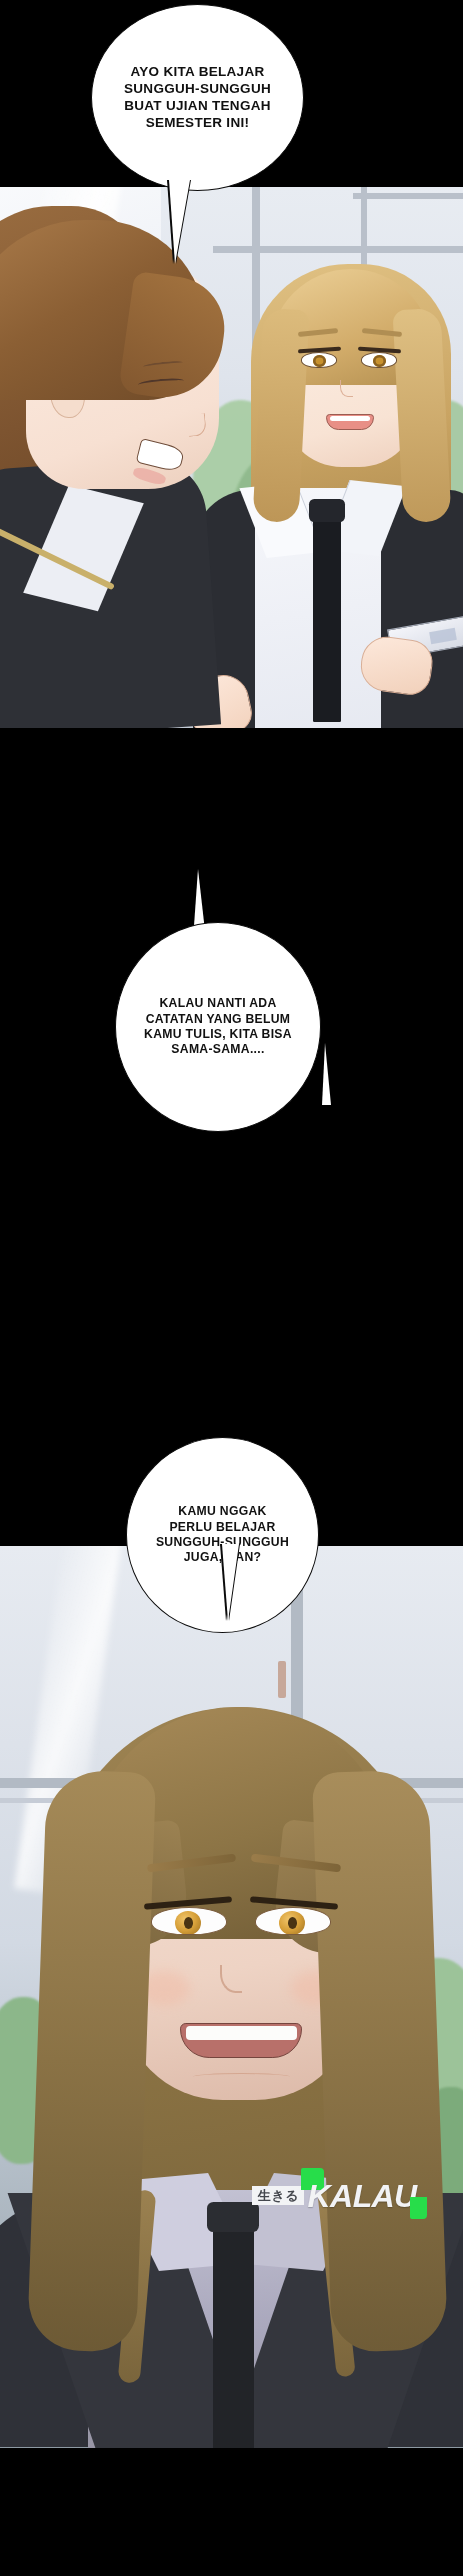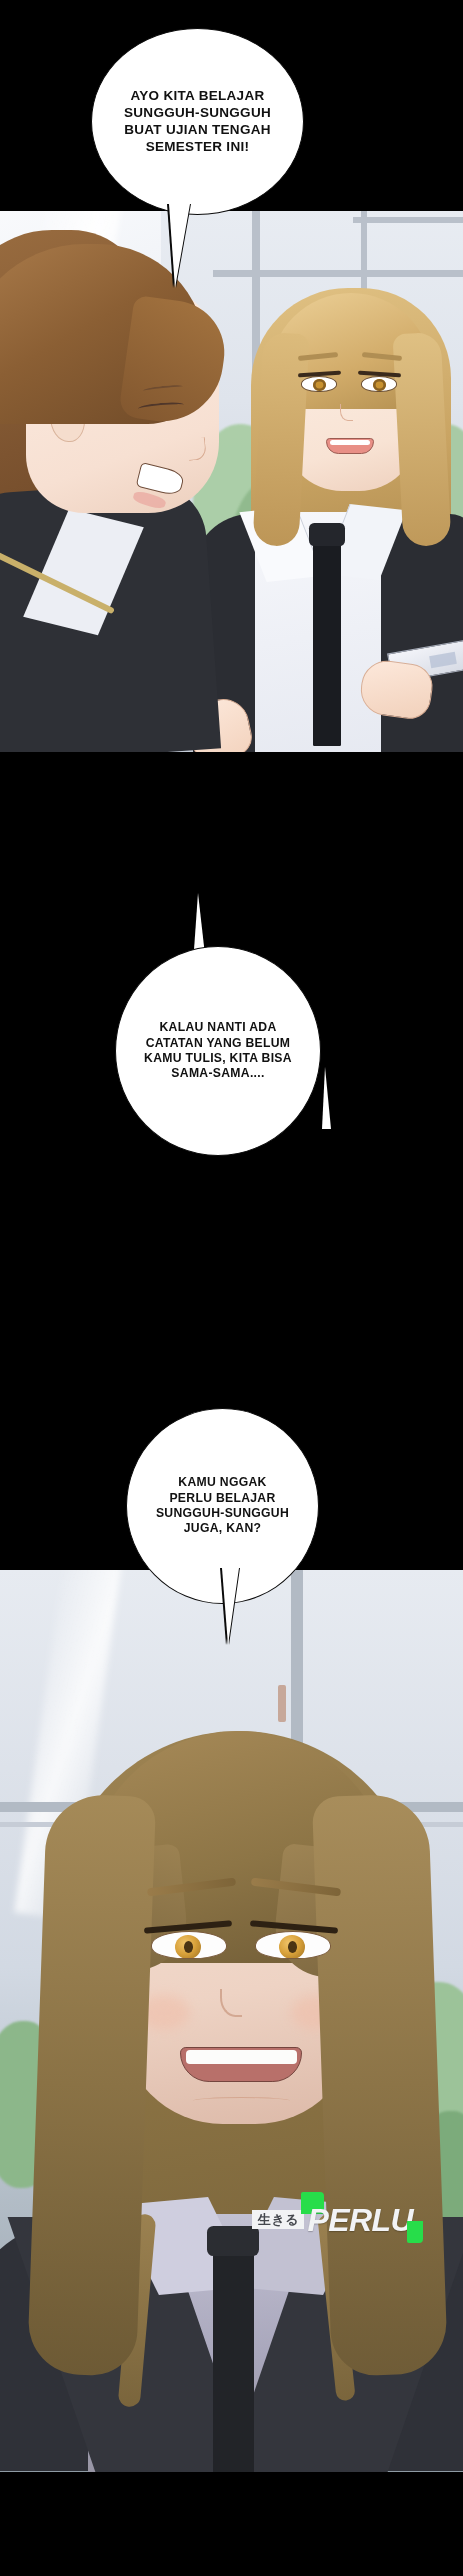--- a/index.html
+++ b/index.html
@@ -1,21 +1,21 @@
 <!DOCTYPE html>
 <html style="font-size:10.3px"><head>
 <meta charset="utf-8">
 <style>
   * { margin:0; padding:0; box-sizing:border-box; }
   html, body { background:#000; }
   body {
     width:464px; height:2576px; position:relative; overflow:hidden;
     font-family:"Liberation Sans", sans-serif;
   }
-  .page { position:absolute; inset:0; background:#000;margin-top:24px; }
+  .page { position:absolute; inset:0; background:#000; }
 
   
   .panel { position:absolute; left:0; width:464px; overflow:hidden; }
 
   
   #panel1 { top:187px; height:541px; }
   .p1-bg {
     position:absolute; inset:0;
     background:
       linear-gradient(180deg,#e8ecf2 0%,#dfe4ec 35%,#cfd6e0 70%,#c3cbd6 100%);
@@ -402,21 +402,21 @@
   }
 
   #bubble3 { left:247px; top:1086px; width:133px; height:129px; font-size:13.5px; }
   #tail3 {
     left:322px; top:1043px;
     border-left:3.9px solid transparent; border-right:6.4px solid transparent;
     border-bottom:62px solid #fff;
     z-index:29;
   }
 
-  #bubble4 { left:126px; top:1384px; width:193px; height:196px; font-size:12.2px; }
+  #bubble4 { left:126px; top:1437px; width:193px; height:196px; font-size:12.2px; }
   #tail4 {
     left:222px; top:1544px;
     border-left:6.4px solid transparent; border-right:11.6px solid transparent;
     border-top:77px solid #fff;
     filter:drop-shadow(1.3px 0 0 #0b0b0b) drop-shadow(-1.3px 0 0 #0b0b0b);
     z-index:31;
   }
 
   
   #watermark {
@@ -579,19 +579,19 @@
     <span class="txt">KAMU NGGAK
 PERLU BELAJAR
 SUNGGUH-SUNGGUH
 JUGA, KAN?</span>
   </div>
 
   <div id="watermark">
     <span class="wm-jp">生きる</span>
     <span class="wm-mark">
       <span class="wm-green-top"></span>
-      <span class="wm-name">PERLU</span>
+      <span class="wm-name">KALAU</span>
       <span class="wm-green-bot"></span>
     </span>
   </div>
 
 </div>
 
 
 </body></html>

